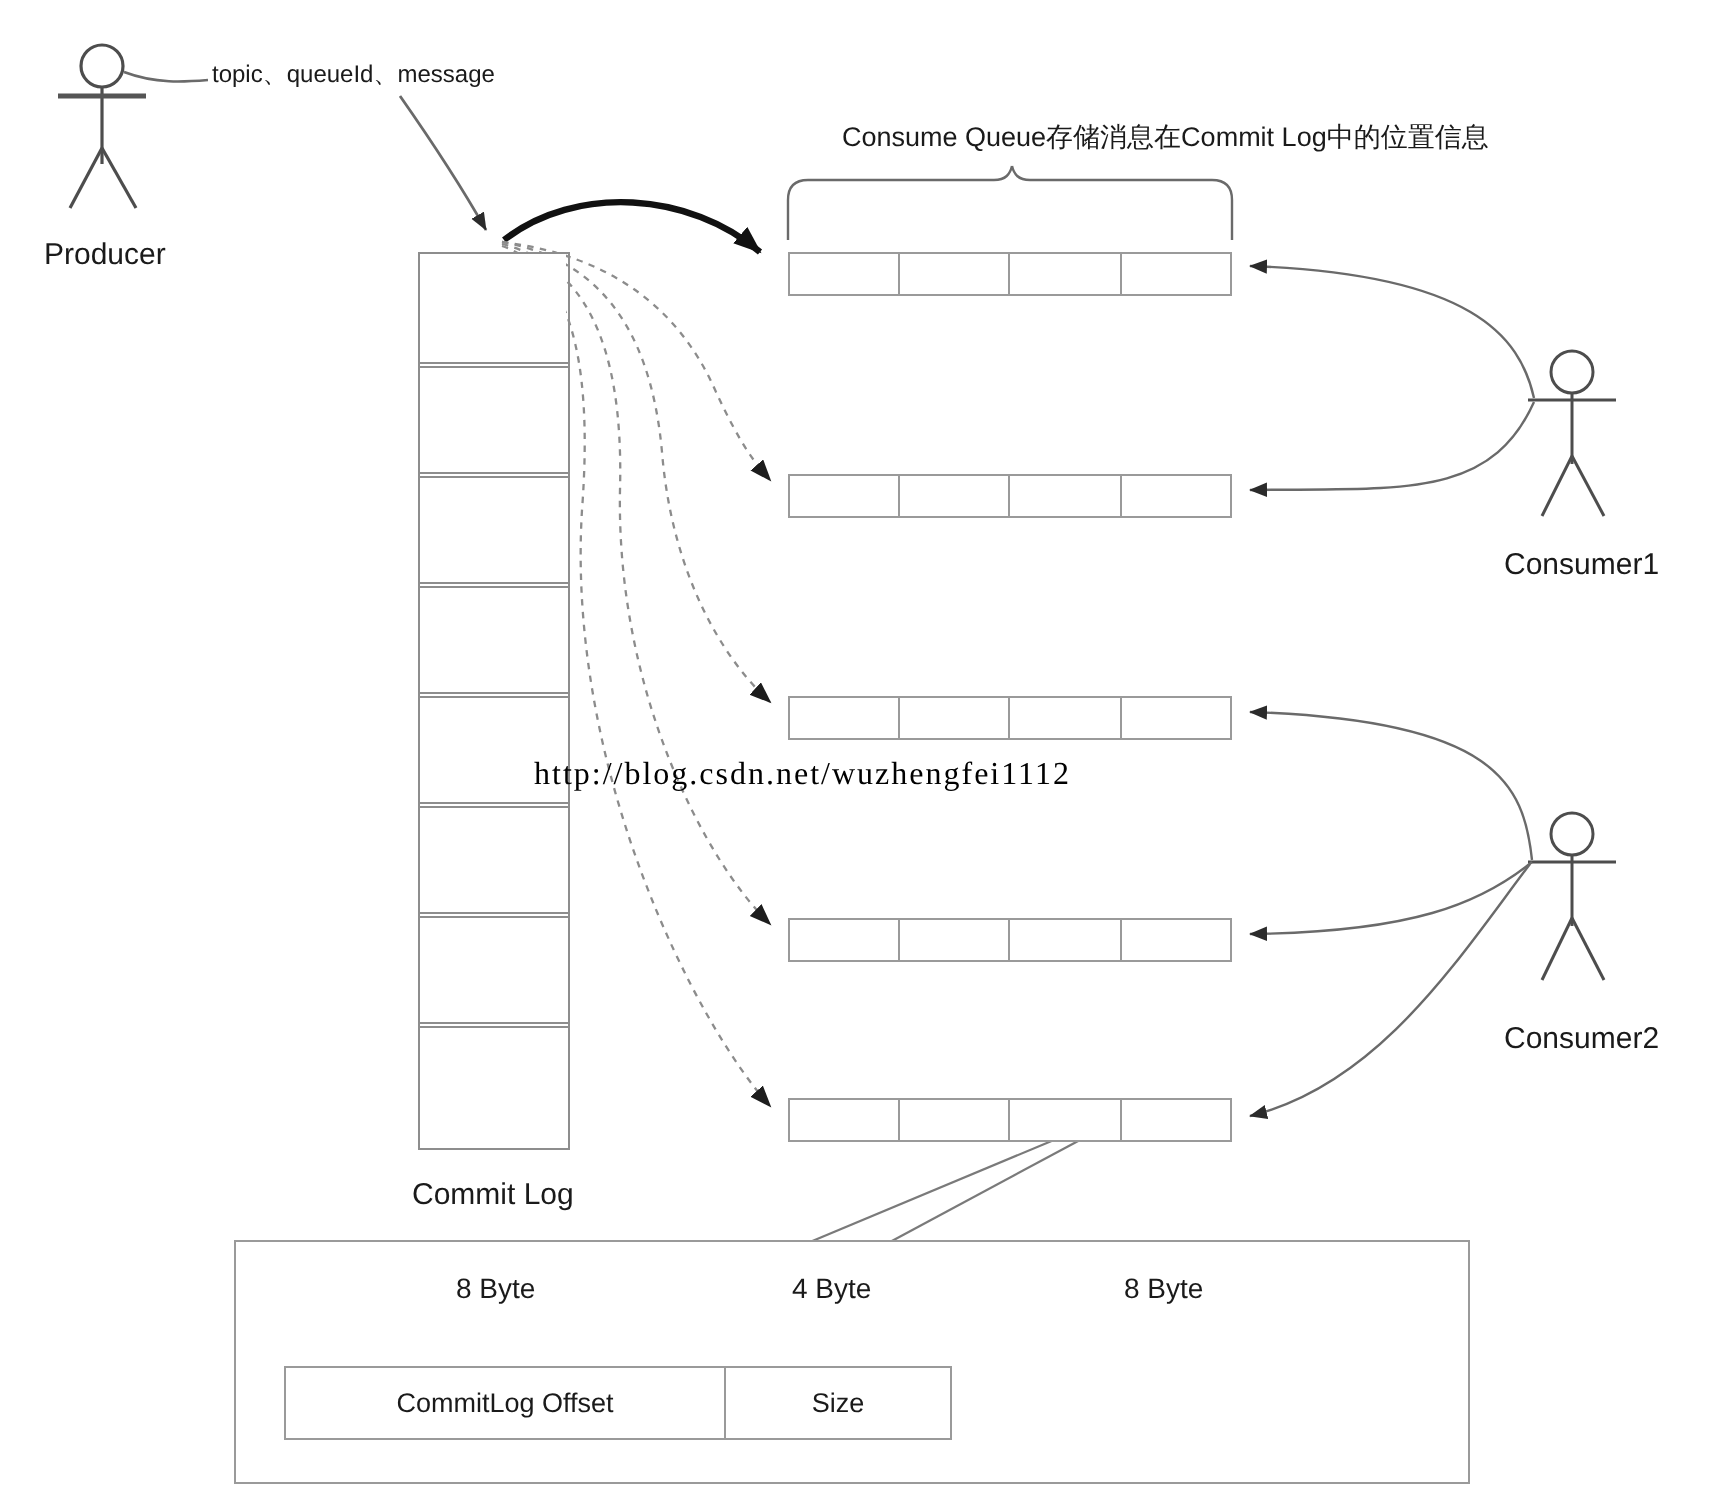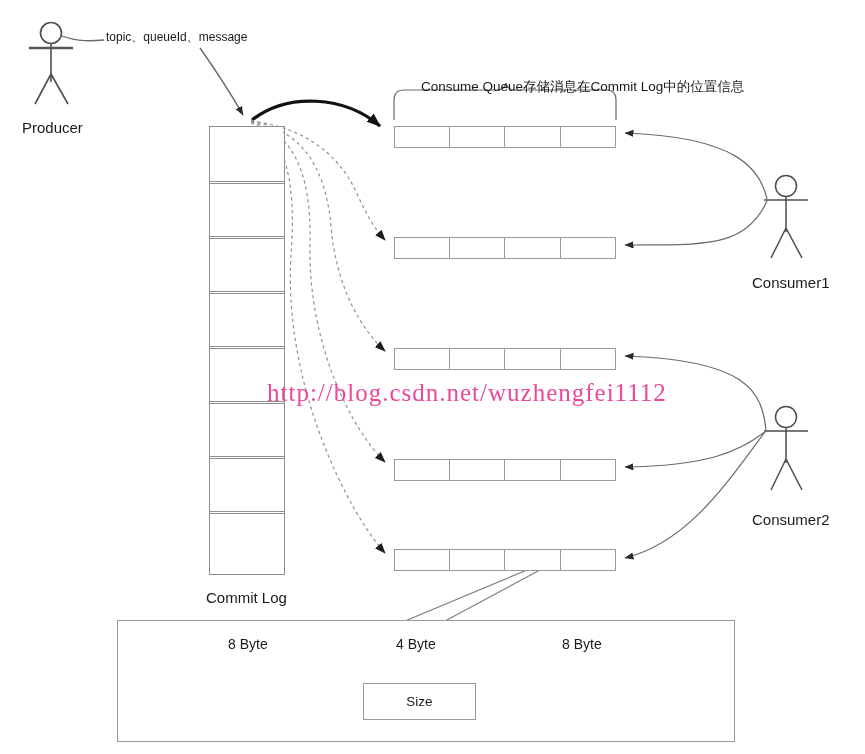--- a/index.html
+++ b/index.html
@@ -31,22 +31,22 @@
     white-space: nowrap;
     line-height: 1.1;
   }
   .lbl-actor { font-size: 15px; }
   .lbl-annot { font-size: 12px; }
   .lbl-cn    { font-size: 13.5px; }
   .lbl-small { font-size: 14px; }
   .watermark {
     position: absolute;
     font-family: "Liberation Serif", "DejaVu Serif", serif;
-    font-size: 25px;
-    color: #ec4899;
+    font-size: 16px;
+    color: #000000;
     letter-spacing: 1px;
     white-space: nowrap;
   }
   .box {
     position: absolute;
     box-sizing: border-box;
     border: 1px solid #9a9a9a;
     background: #ffffff;
   }
   .commitlog-cell { border: 1px solid #8d8d8d; }
@@ -209,25 +209,26 @@
     <div class="qcell" style="width:25%"></div>
     <div class="qcell" style="width:25%"></div>
   </div>
 
   <div class="detail-outer" style="left:117px; top:620px; width:618px; height:122px;"></div>
 
   <div class="lbl lbl-small" style="left:228px; top:637px;">8 Byte</div>
   <div class="lbl lbl-small" style="left:396px; top:637px;">4 Byte</div>
   <div class="lbl lbl-small" style="left:562px; top:637px;">8 Byte</div>
 
+  <div class="detail-field" style="left:142px; top:683px; width:221px; height:37px;">CommitLog Offset</div>
   <div class="detail-field" style="left:363px; top:683px; width:113px; height:37px;">Size</div>
 
   <div class="lbl lbl-annot" style="left:106px; top:31px;">topic、queueId、message</div>
 
-  <div class="lbl lbl-cn" style="left:421px; top:80px;">Consume Queue存储消息在Commit Log中的位置信息</div>
+  <div class="lbl lbl-cn" style="left:421px; top:62px;">Consume Queue存储消息在Commit Log中的位置信息</div>
 
   <div class="lbl lbl-actor" style="left:22px; top:120px;">Producer</div>
 
   <div class="lbl lbl-actor" style="left:752px; top:275px;text-align:center;">Consumer1</div>
 
   <div class="lbl lbl-actor" style="left:752px; top:512px;">Consumer2</div>
 
   <div class="lbl lbl-actor" style="left:206px; top:590px;">Commit Log</div>
 
   <div class="watermark" style="left:267px; top:379px;">http://blog.csdn.net/wuzhengfei1112</div>

